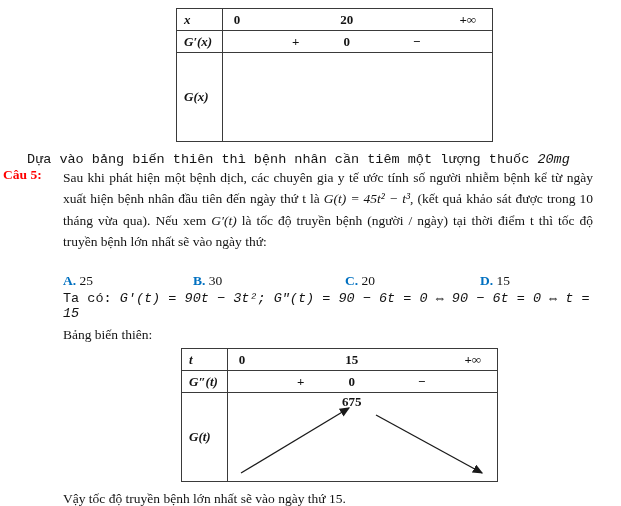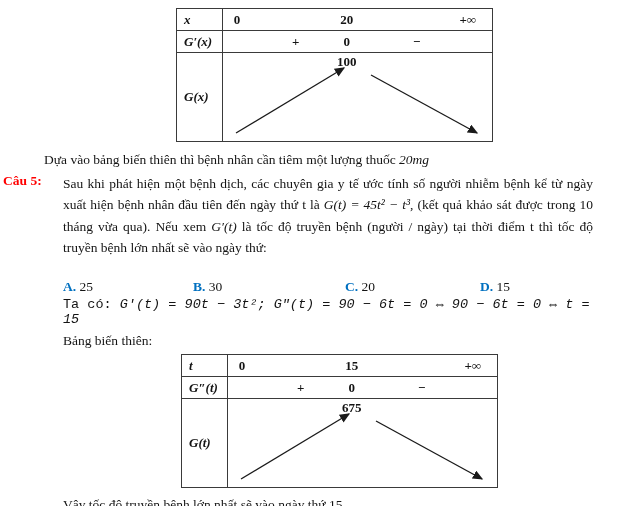--- a/index.html
+++ b/index.html
@@ -38,23 +38,23 @@
   .vt .s-zero  { left:46%; }
   .vt .s-minus { left:72%; }
   .vt .func-cell { position:relative; }
   .vt .peak {
     position:absolute; left:46%; top:1px; transform:translateX(-50%);
     font-weight:700; font-size:13px;
   }
   .vt svg { display:block; }
 
   
-  .note { margin:10px 28px 0 44px; }
+  .note { margin:10px 28px 0 27px;font-family:Liberation Mono, monospace; }
   .math { font-style:italic; }
-  .qblock { position:relative; margin-top:5px; }
+  .qblock { position:relative; }
   .qlabel {
     position:absolute; left:3px; top:0;
     color:#ff0000; font-weight:700;
   }
   .qtext { margin:0 28px 0 63px; text-align:justify; line-height:1.58; }
   .answers { display:flex; margin:21px 10px 0 63px; }
   .ans-a { width:130px; } .ans-b { width:152px; } .ans-c { width:135px; } .ans-d { flex:1; }
   .ans-letter { color:#0070c0; font-weight:700; }
   .sol-head { text-align:center; font-weight:700; margin-top:2px; }
   .taco { margin:2px 28px 0 63px;font-family:Liberation Mono, monospace; }
@@ -73,32 +73,20 @@
       <span class="v-mid">20</span>
       <span class="v-last">+∞</span>
     </div>
     <div class="lbl rb">G′(x)</div>
     <div class="band rb">
       <span class="s-plus">+</span>
       <span class="s-zero">0</span>
       <span class="s-minus">−</span>
     </div>
     <div class="lbl">G(x)</div>
-    <div class="func-cell">
-      <span class="peak">100</span>
-      <svg width="269" height="88">
-        <defs>
-          <marker id="ah-top" markerWidth="9" markerHeight="8" refX="7" refY="3.5" orient="auto">
-            <path d="M0,0 L8,3.5 L0,7 Z" fill="#1a1a1a"></path>
-          </marker>
-        </defs>
-        <line x1="13" y1="80" x2="121" y2="15" stroke="#1a1a1a" stroke-width="1.3" marker-end="url(#ah-top)"></line>
-        <line x1="148" y1="22" x2="254" y2="80" stroke="#1a1a1a" stroke-width="1.3" marker-end="url(#ah-top)"></line>
-      </svg>
-    </div>
   </div>
 
   <p class="note"><span>Dựa vào bảng biến thiên thì bệnh nhân cần tiêm một lượng thuốc </span><span class="math">20mg</span></p>
 
   <div class="qblock">
     <span class="qlabel">Câu 5:</span>
     <p class="qtext"><span>Sau khi phát hiện một bệnh dịch, các chuyên gia y tế ước tính số người nhiễm bệnh kể từ ngày xuất hiện bệnh nhân đầu tiên đến ngày thứ t là </span><span class="math">G(t) = 45t² − t³</span><span>, (kết quả khảo sát được trong 10 tháng vừa qua). Nếu xem </span><span class="math">G′(t)</span><span> là tốc độ truyền bệnh (người / ngày) tại thời điểm t thì tốc độ truyền bệnh lớn nhất sẽ vào ngày thứ:</span></p>
   </div>
 
   <div class="answers">

